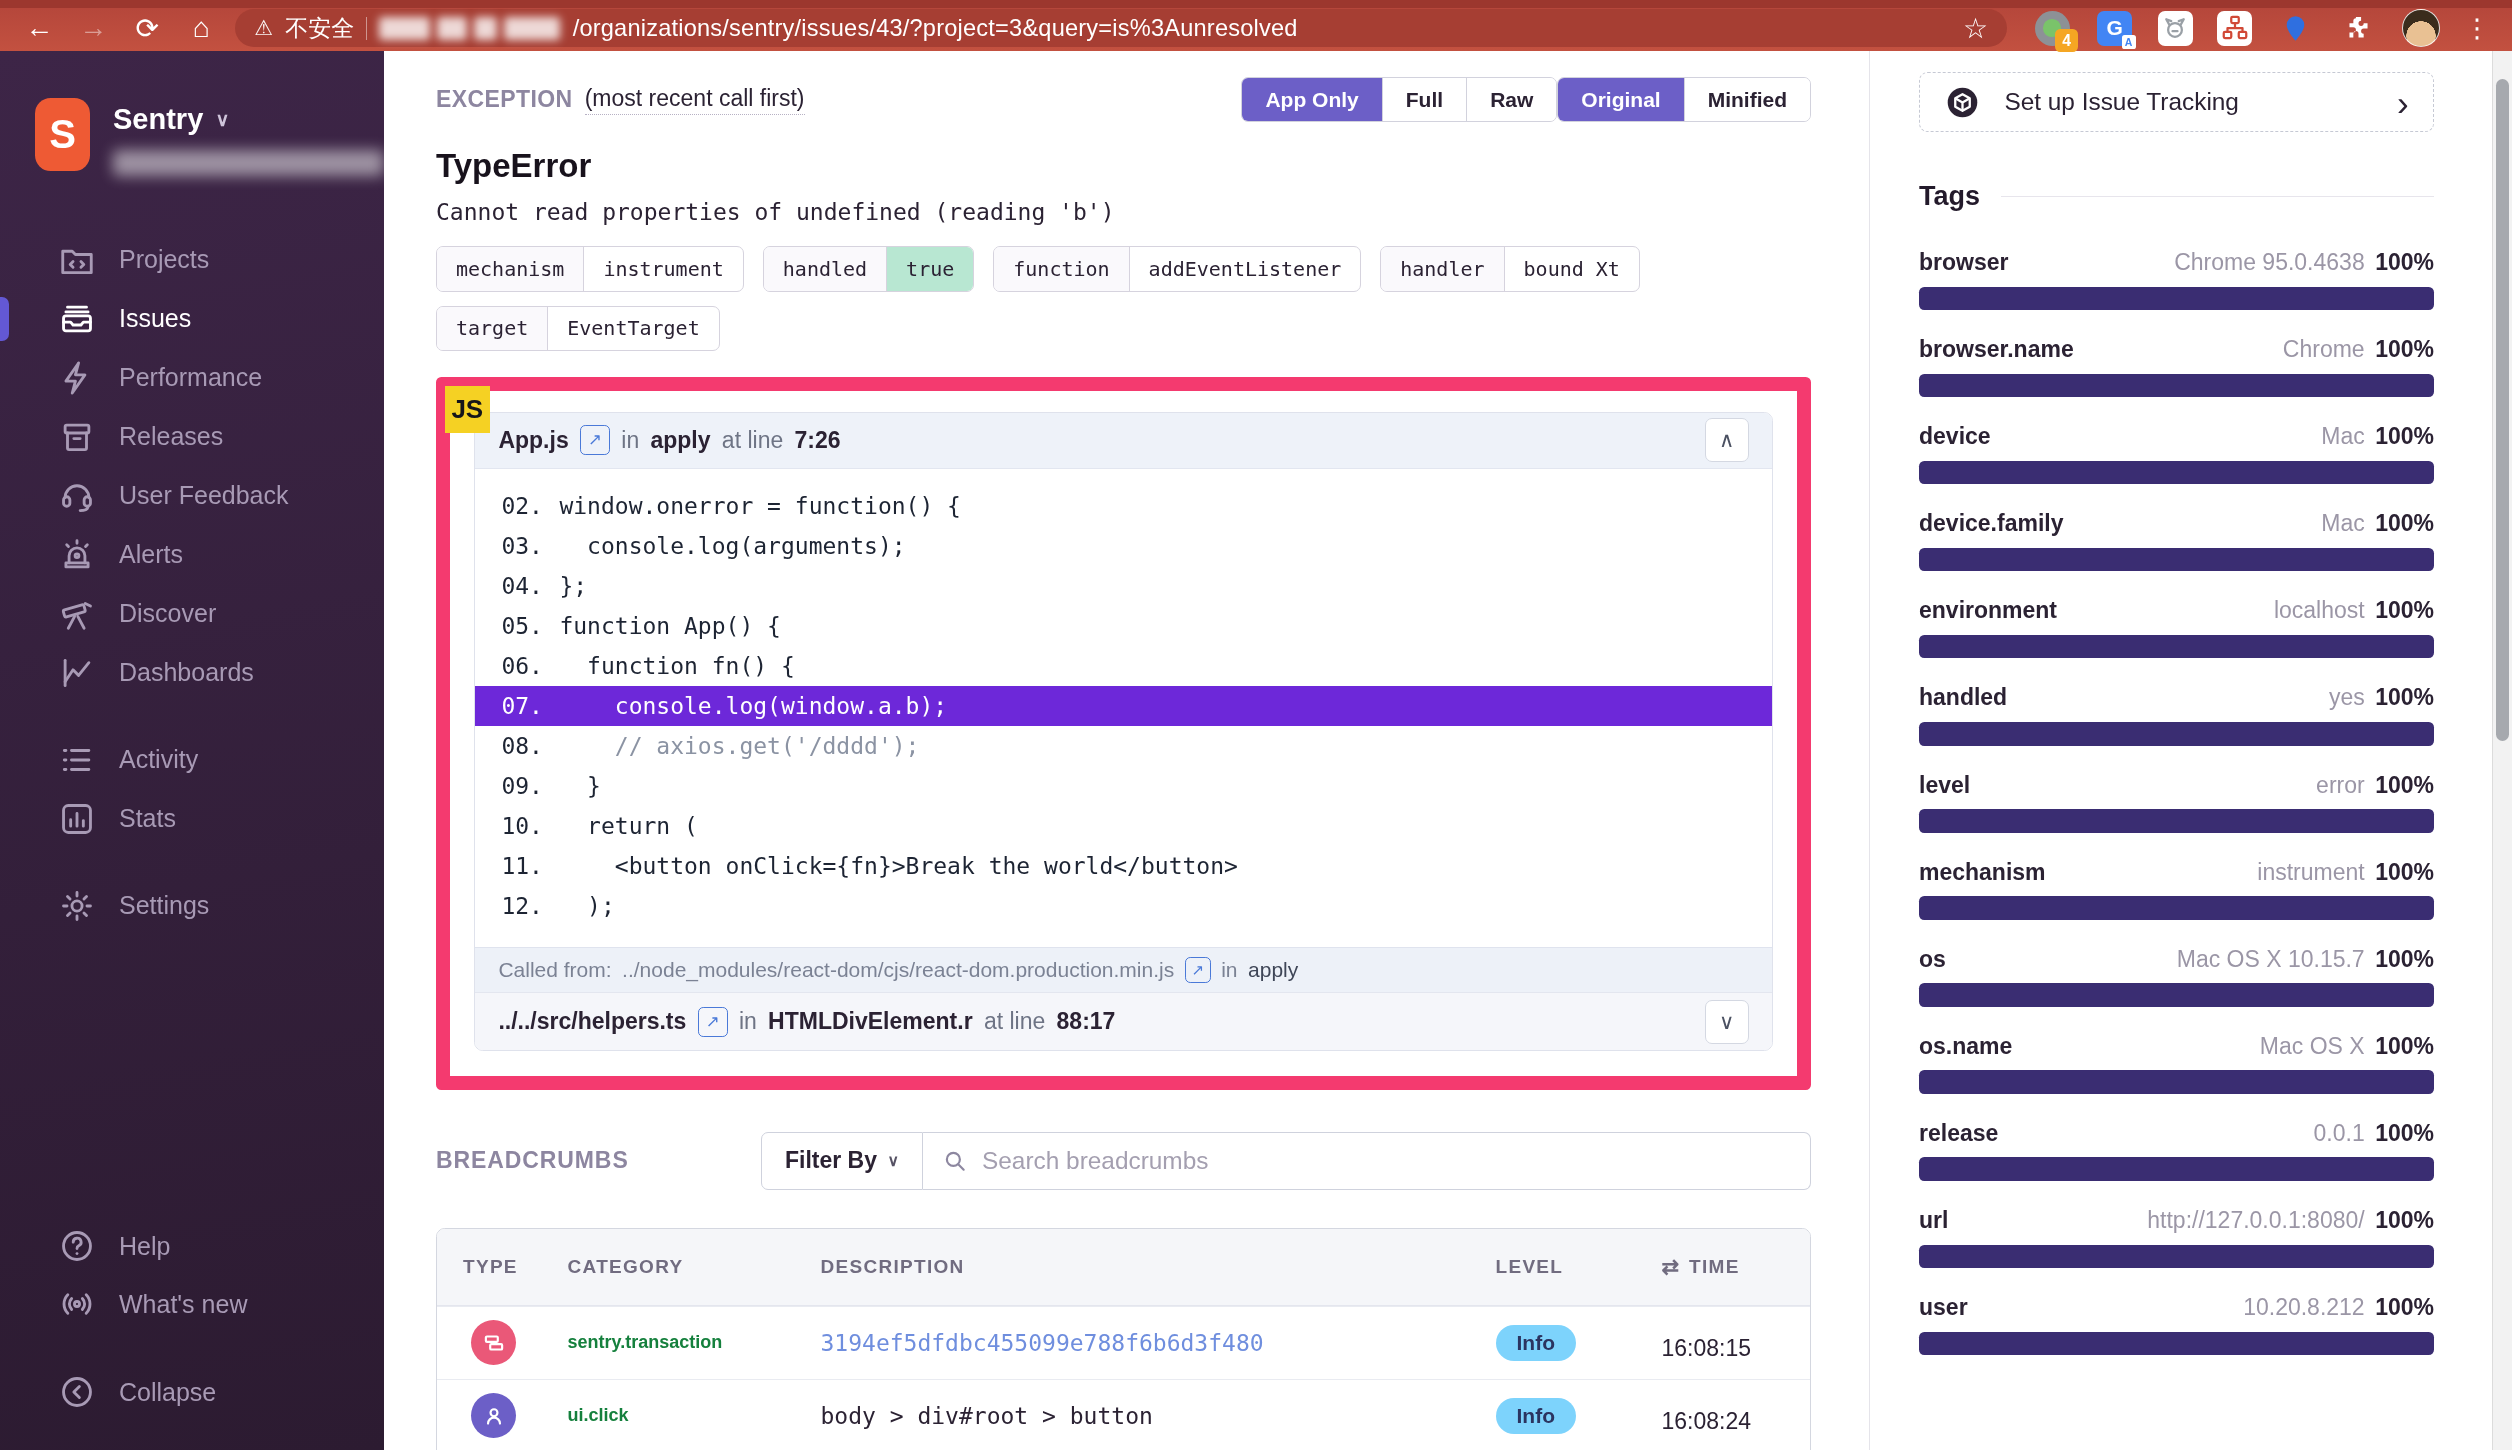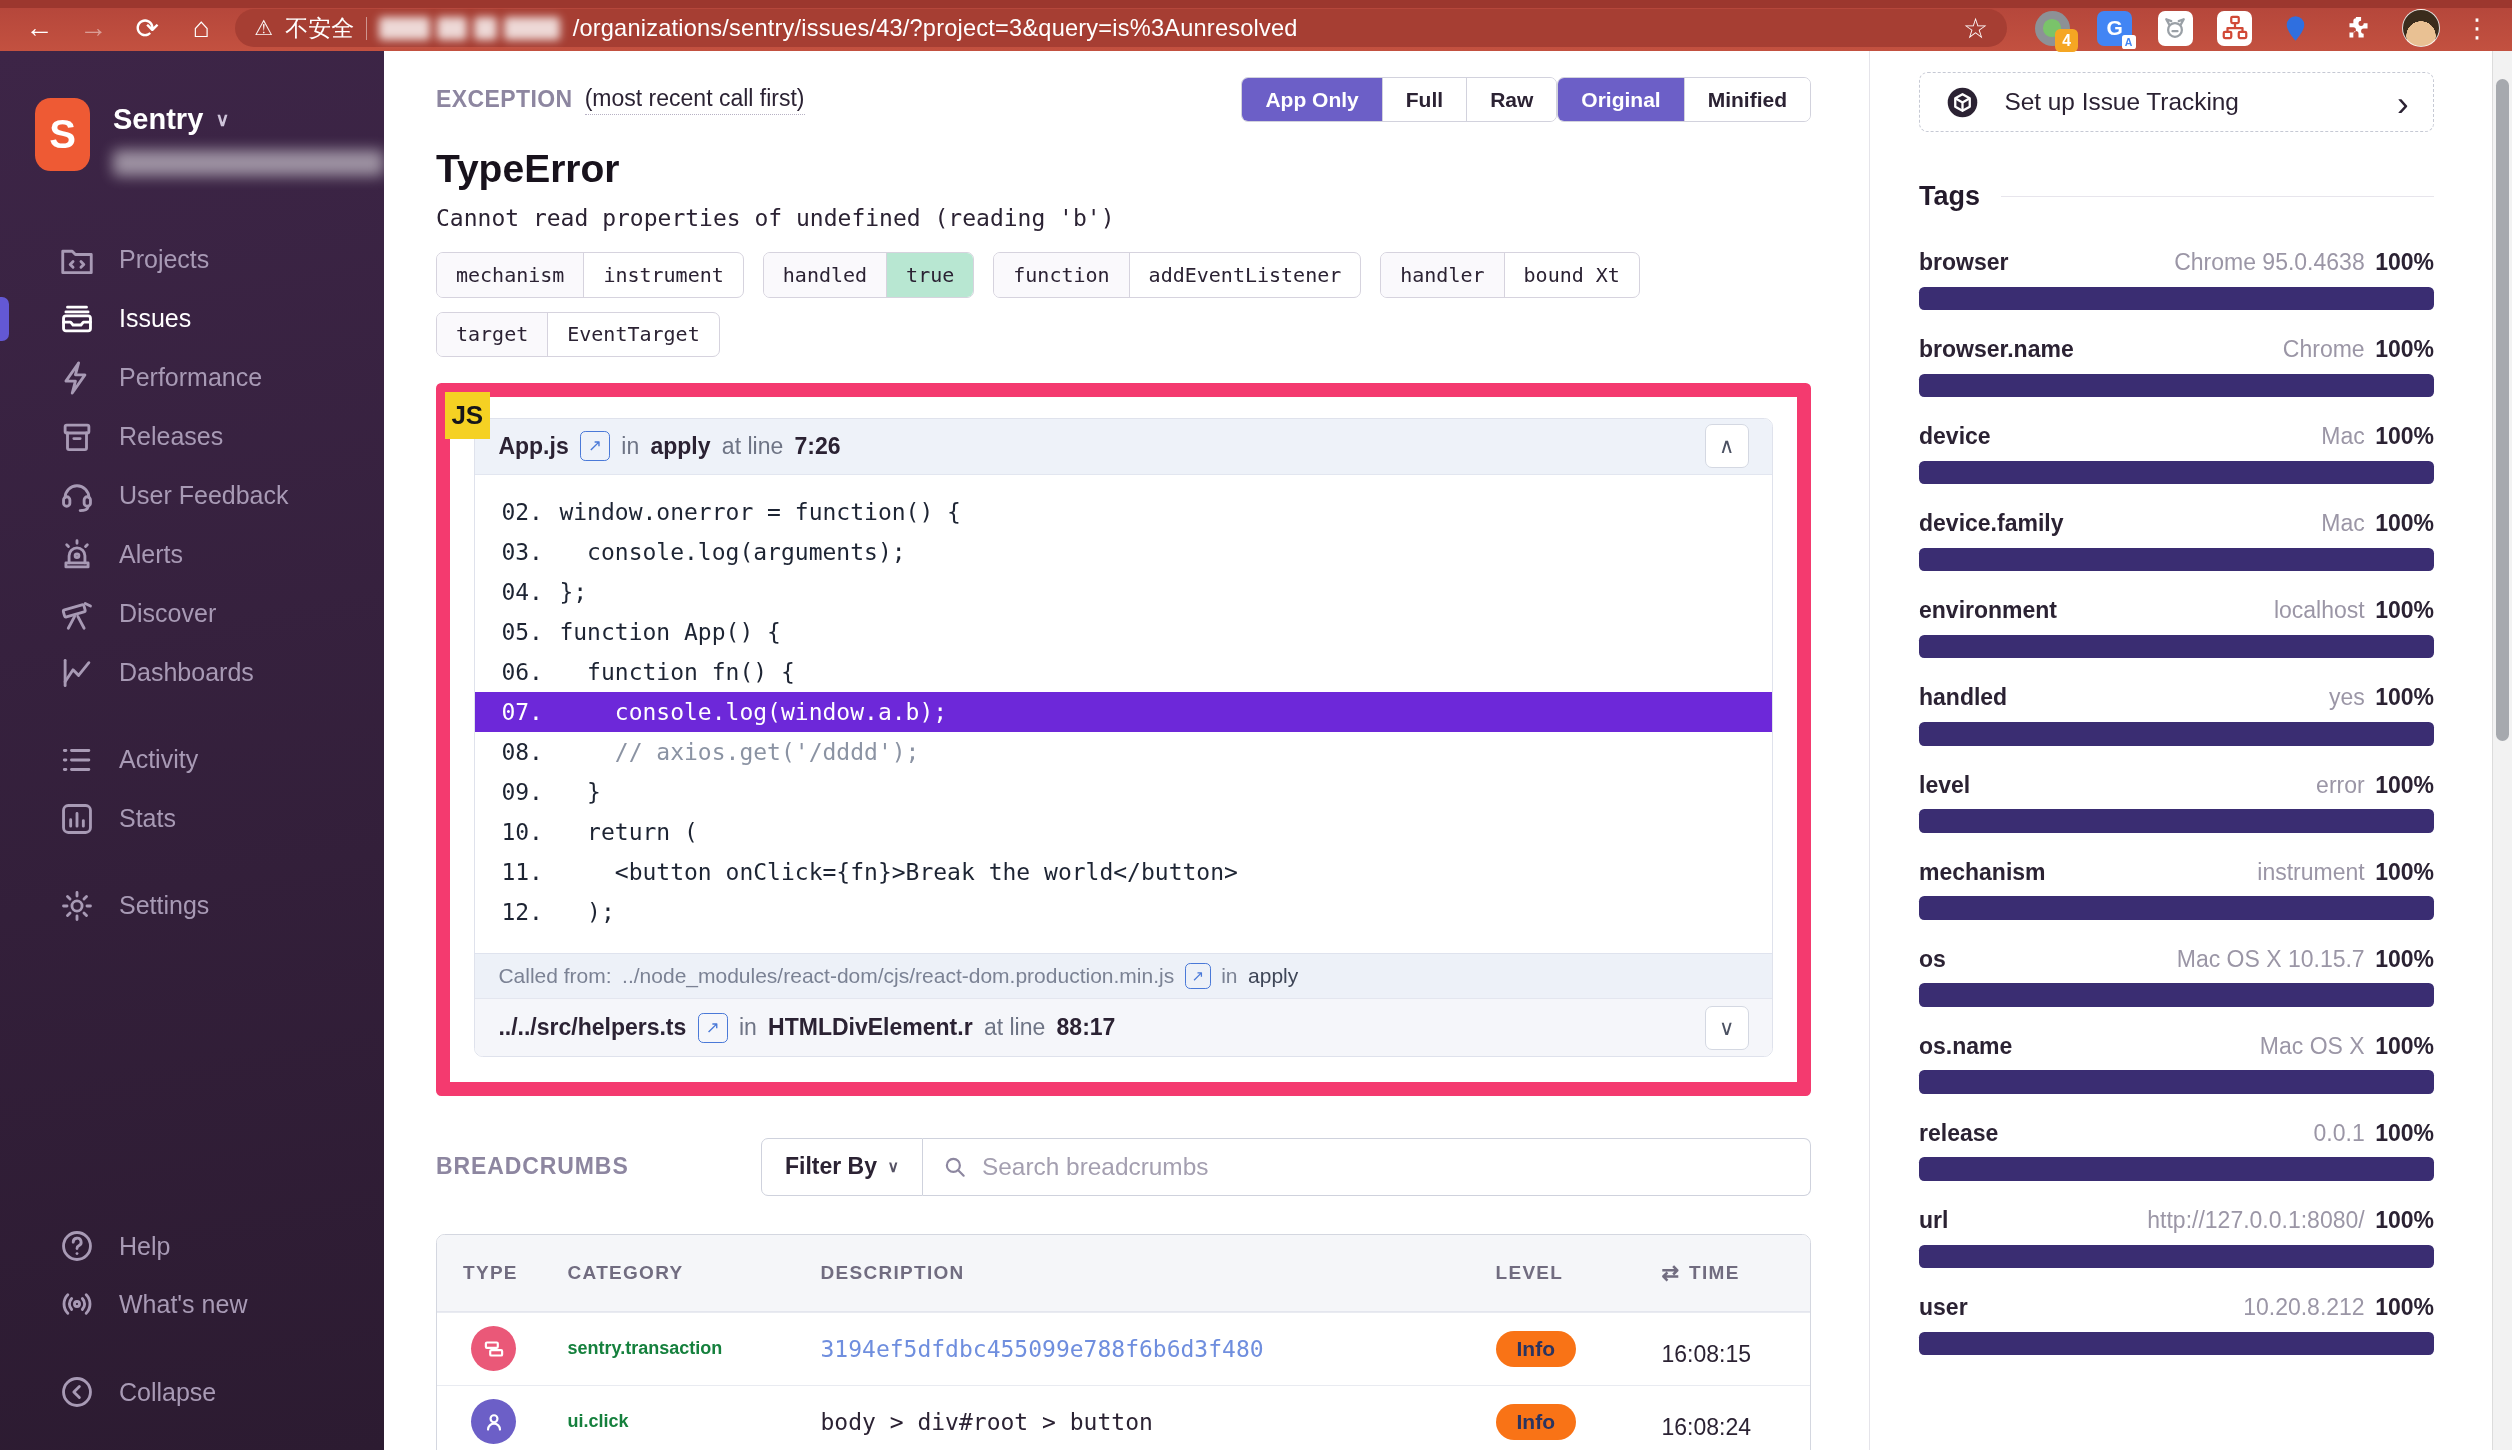--- a/index.html
+++ b/index.html
@@ -54,21 +54,21 @@
   
   .main { flex:1 1 auto; min-width:0; border-right:0.9px solid #e5e4ea; padding:24.4px 58px 0 52px; }
   .exc-head { display:flex; align-items:center; height:49px; }
   .exc-title { font-size:23px; font-weight:700; color:#8d86a0; letter-spacing:0.4px; }
   .exc-sub { margin-left:12.2px; font-size:23px; color:#2b2233; border-bottom:1.7px dotted #b7b1c4; padding-bottom:2.6px; }
   .toggles { margin-left:auto; display:flex; }
   .btn-group { display:flex; border:0.9px solid #d2d2dd; border-radius:7px; overflow:hidden; background:#fff; }
   .tbtn { padding:9.6px 23px; font-size:21px; font-weight:600; color:#2b2233; background:#fff; border-left:0.9px solid #d2d2dd; cursor:pointer; white-space:nowrap; }
   .tbtn:first-child { border-left:none; }
   .tbtn.active { color:#fff; }
-  .err-type { margin-top:23px; font-size:39px; font-weight:700; color:#18121c; }
+  .err-type { margin-top:23px; font-size:33px; font-weight:700; color:#18121c; }
   .err-msg { margin-top:14px; font-family:"DejaVu Sans Mono", monospace; font-size:23px; color:#2b2233; }
   .pill-row { display:flex; gap:19px; margin-top:21px; }
   .pill-row + .pill-row { margin-top:14px; }
   .pill { display:flex; border:0.9px solid #d6d3de; border-radius:7px; overflow:hidden; font-family:"DejaVu Sans Mono", monospace; font-size:20px; background:#fff; }
   .pill .k { padding:9.6px 19px; background:#faf9fc; border-right:0.9px solid #d6d3de; }
   .pill .v { padding:9.6px 19px; }
   .pill .v.hl-true { background:#b8e7d2; }
 
   
   .annotation { position:relative; margin-top:26px; border:14px solid; border-radius:5.2px; padding:21px 24.4px 24.4px; }
@@ -110,21 +110,21 @@
   .th-type { padding-left:26px !important; }
   .th-time { display:flex; align-items:center; gap:8.7px; }
   .sort-ico { font-size:21px; color:#716c80; }
   .bc-row { height:73px; border-top:0.9px solid #e9ebf1; position:relative; background:#fff; }
   .bc-row > div { padding-left:17.5px; }
   .type-cell { display:flex; justify-content:center; padding-left:0 !important; position:relative; z-index:1; }
   .bc-icon { width:45px; height:45px; border-radius:50%; display:flex; align-items:center; justify-content:center; box-shadow:0 0 0 4.4px #fff; }
   .cat { font-size:18px; font-weight:700; color:#15803d; }
   .desc-link { font-family:"DejaVu Sans Mono", monospace; font-size:23px; color:#6f8ede; cursor:pointer; }
   .desc-mono { font-family:"DejaVu Sans Mono", monospace; font-size:23px; color:#2b2233; }
-  .badge-info { display:inline-block; background:#f97316; color:#2b3460; font-size:21px; font-weight:600; padding:6.1px 21px; border-radius:21px; }
+  .badge-info { display:inline-block; background:#7dd3fc; color:#2b3460; font-size:21px; font-weight:600; padding:6.1px 21px; border-radius:21px; }
   .time-cell { font-size:23px; color:#2b2233;margin-top:12px; }
   .partial-row { border-top:2.6px solid #d6473f; height:33px; overflow:hidden; align-items:start; background:#fff; }
 
   
   .rpanel { width:622px; flex:none; padding:21px 58px 0 49px; }
   .setup-btn { height:60px; border:1.7px dashed #c6c9d4; border-radius:8.7px; background:#fff; display:flex; align-items:center; gap:23px; padding:0 24.4px; font-size:24.4px; color:#2b2233; cursor:pointer; }
   .setup-chevron { margin-left:auto; font-size:35px; color:#2b2233; line-height:1; }
   .tags-head { margin-top:49px; display:flex; align-items:center; gap:21px; }
   .tags-title { font-size:27px; font-weight:700; color:#231a2b; }
   .tags-rule { flex:1; height:1.7px; background:#e7e5ec; }

